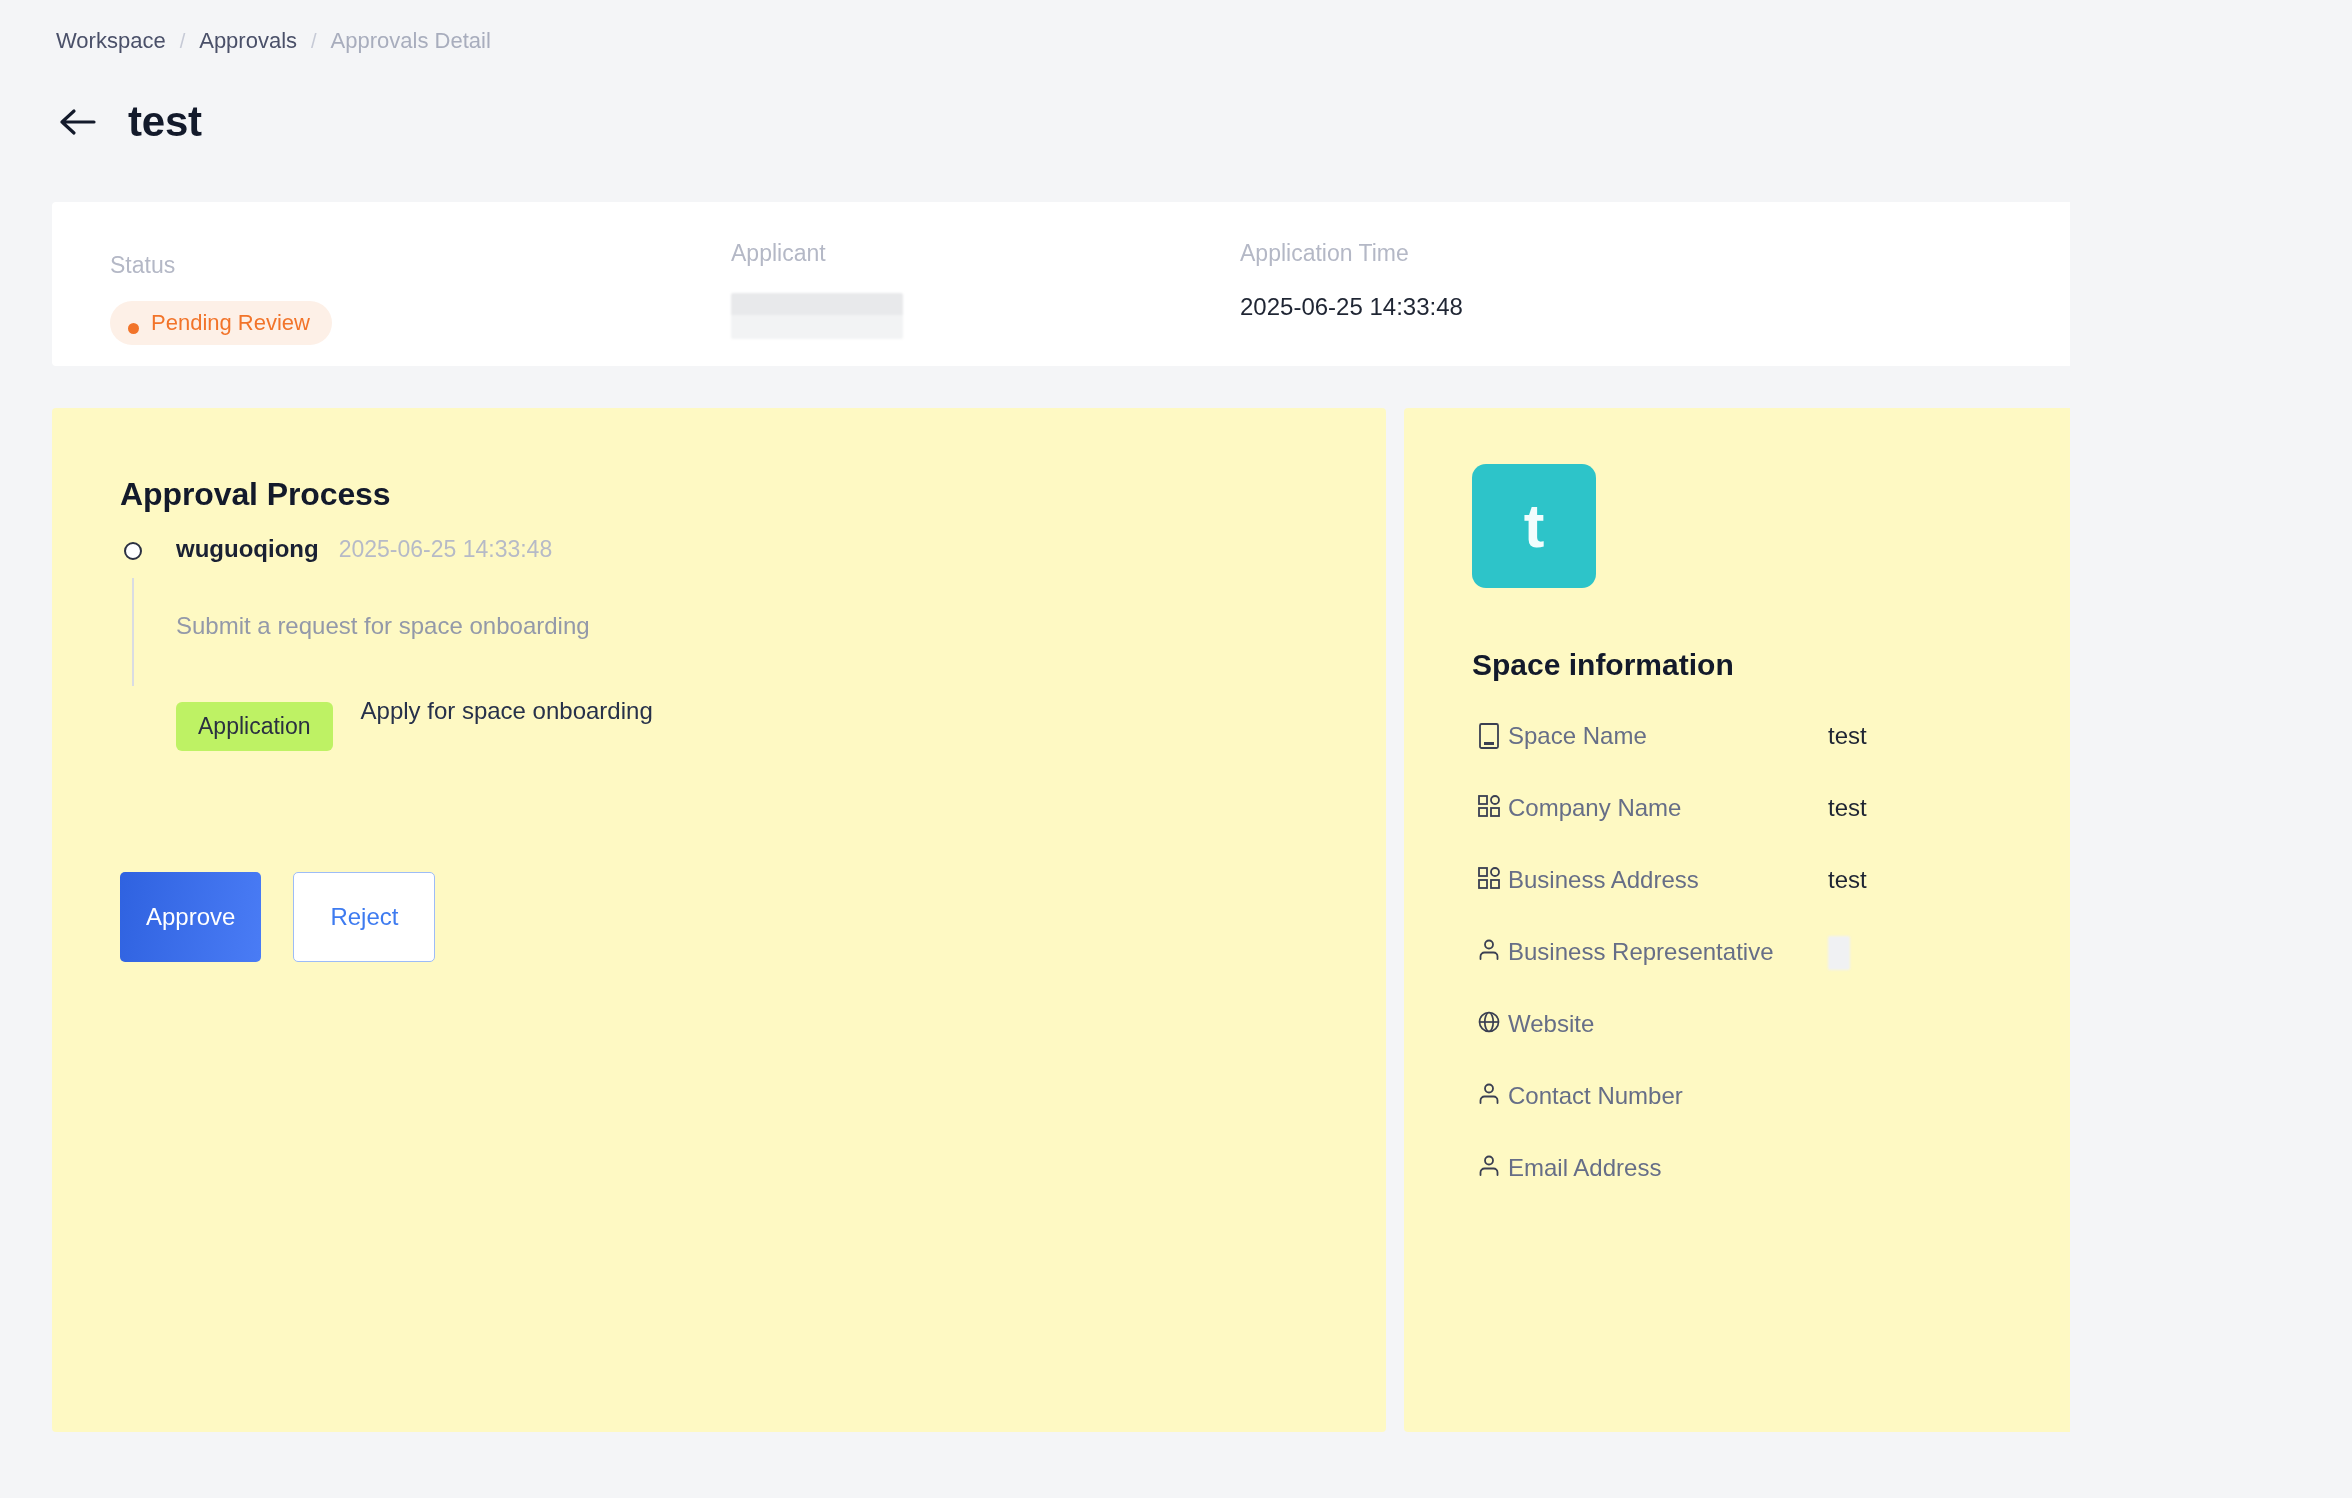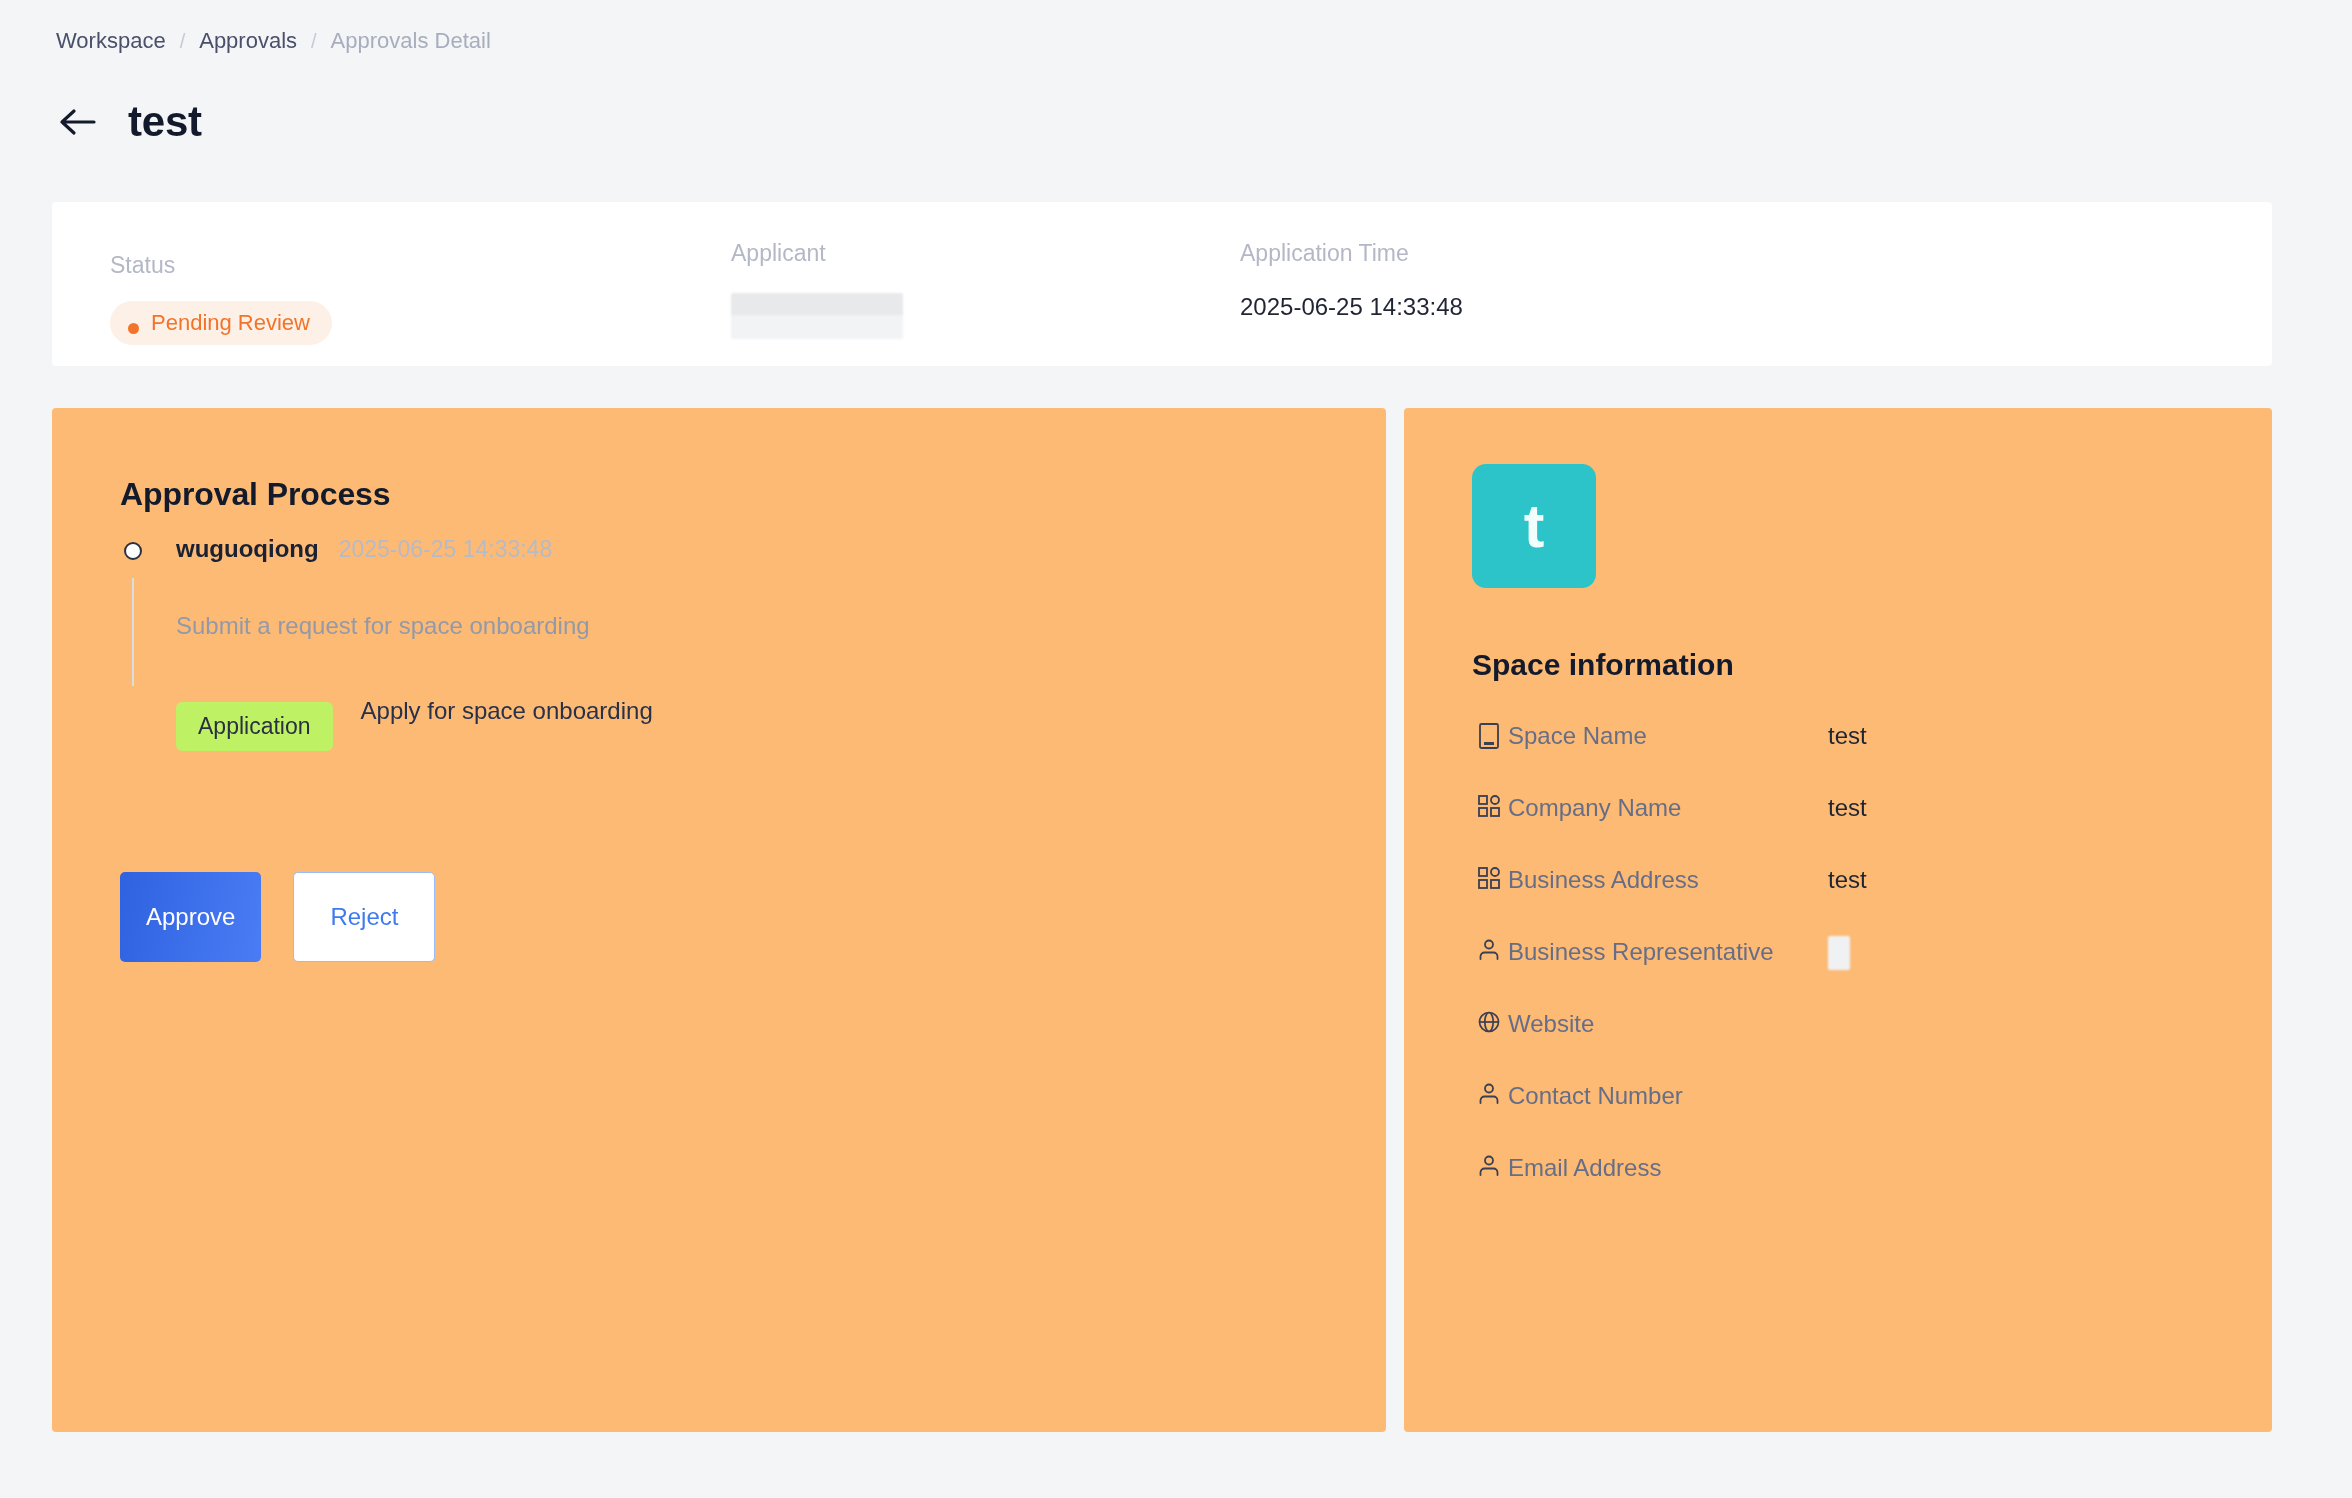--- a/index.html
+++ b/index.html
@@ -2,21 +2,21 @@
 <html><head>
 <meta charset="utf-8">
 <style>
   * { box-sizing: border-box; margin: 0; padding: 0; }
   html, body {
     width: 2352px; height: 1498px;
     background: #f4f5f7;
     font-family: "Liberation Sans", sans-serif;
     -webkit-font-smoothing: antialiased;
   }
-  .page { position: relative; width: 2352px; height: 1498px; background: #f4f5f7; overflow: hidden; }
+  .page { position: relative; width: 2070px; height: 1498px; background: #f4f5f7; overflow: hidden; }
 
   
   .breadcrumb {
     position: absolute; left: 56px; top: 30px;
     display: flex; align-items: center; gap: 14px;
     font-size: 22px; line-height: 1;
   }
   .bc-item { color: #4a5069; }
   .bc-item.active { color: #a8adbd; }
   .bc-sep { color: #c6cad6; font-size: 20px; }
@@ -55,21 +55,21 @@
   .redacted {
     margin-top: 28px;
     width: 172px; height: 46px;
     background: linear-gradient(180deg,#e8e9eb 0%, #e8e9eb 48%, #f2f3f4 48%, #f2f3f4 100%);
     border-radius: 2px;
     filter: blur(1.2px);
   }
   .time-value { margin-top: 30px; font-size: 24px; color: #1f2533; }
 
   
-  .panel { position: absolute; background: #fdba74; border-radius: 4px; text-decoration: underline; }
+  .panel { position: absolute; background: #fef9c3; border-radius: 4px; text-decoration: underline; }
   .panel-left { left: 52px; top: 408px; width: 1334px; height: 1024px; }
   .panel-right { left: 1404px; top: 408px; width: 868px; height: 1024px; }
 
   
   .section-title {
     position: absolute; left: 68px; top: 68px;
     font-size: 32px; font-weight: 700; color: #131a2b; letter-spacing: -0.1px;
   }
   .tl-marker {
     position: absolute; left: 124px; top: 542px;

